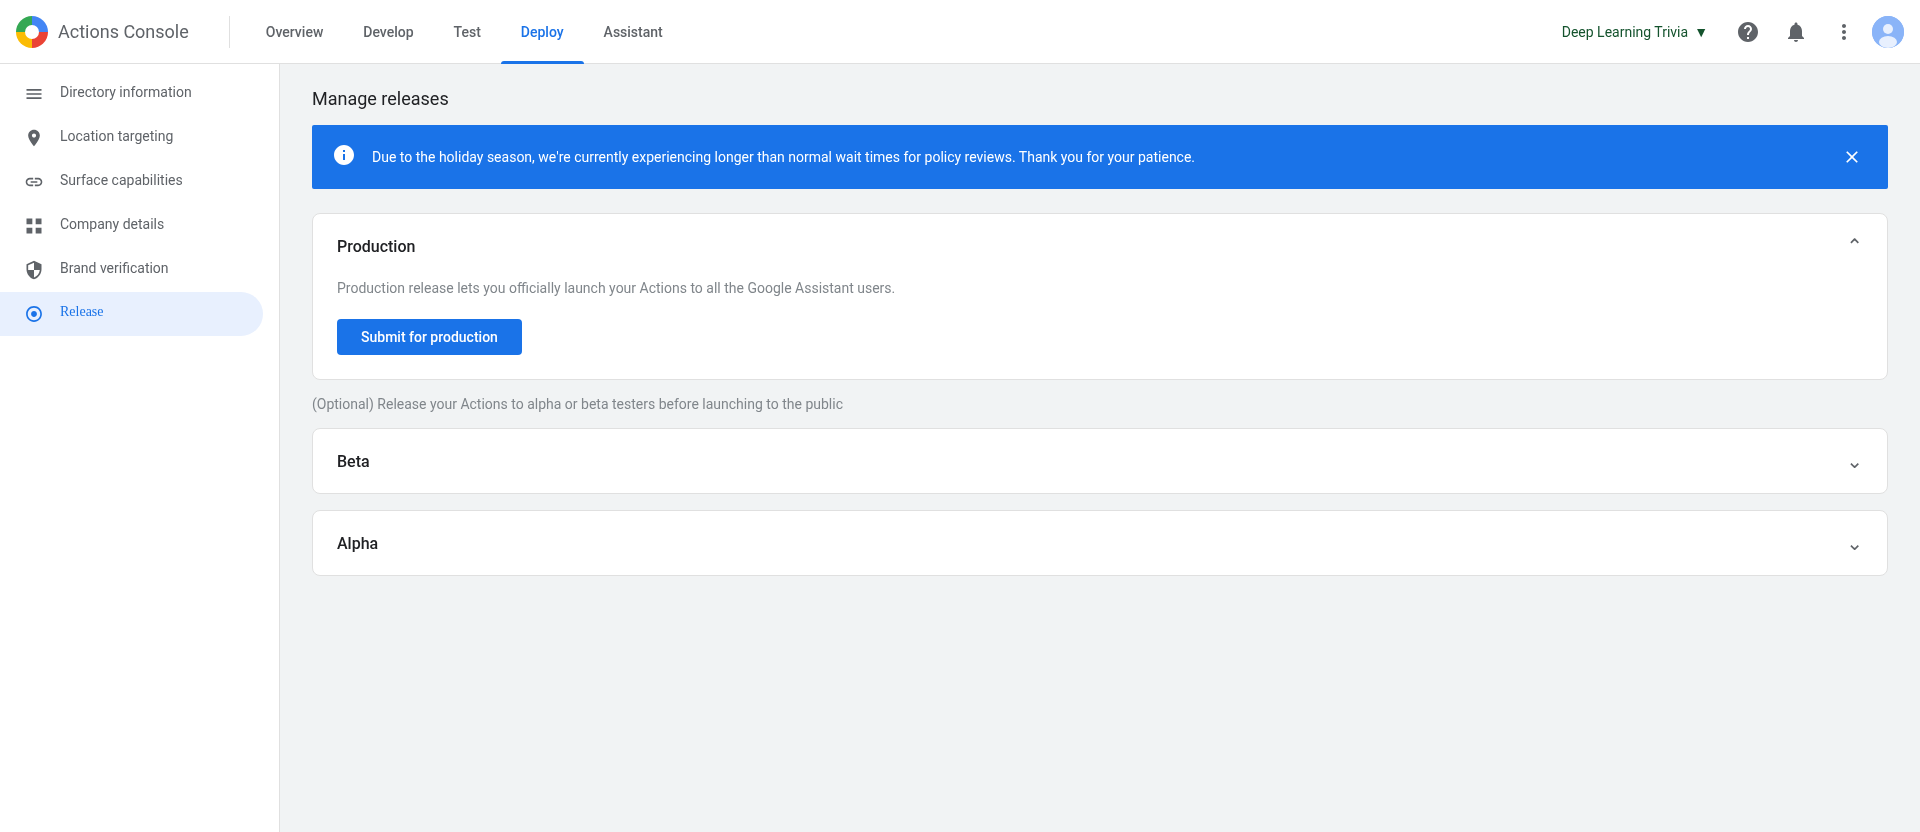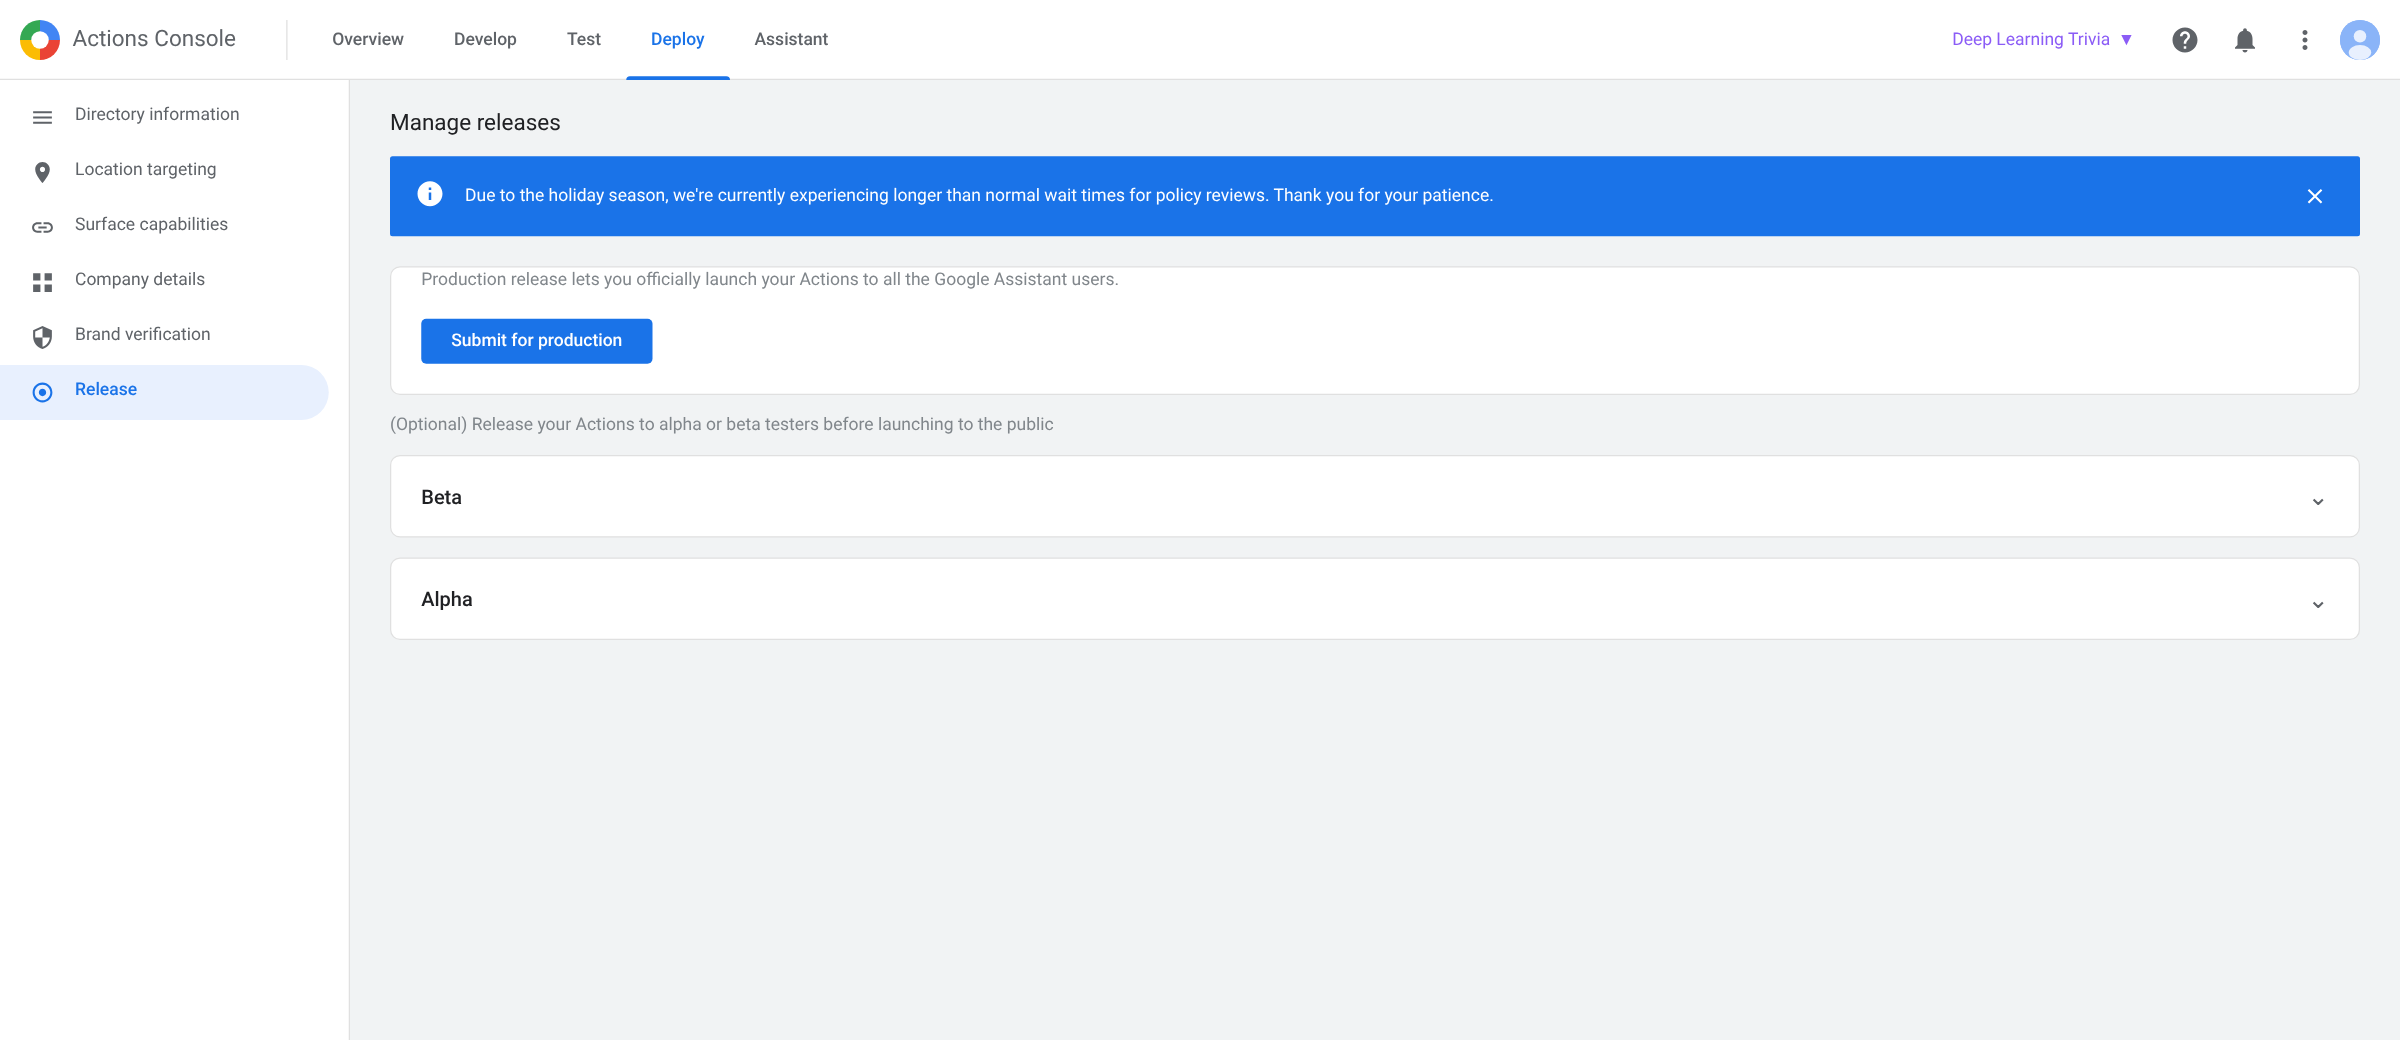--- a/index.html
+++ b/index.html
@@ -30,21 +30,21 @@
       color: #5f6368; cursor: pointer; position: relative; font-weight: 500; text-decoration: none;
     }
     .nav-item.active { color: #1a73e8; }
     .nav-item.active::after {
       content: ''; position: absolute; bottom: 0; left: 0; right: 0; height: 3px;
       background: #1a73e8; border-radius: 3px 3px 0 0;
     }
     .topnav-right { display: flex; align-items: center; gap: 8px; margin-left: auto; }
     .project-selector {
       display: flex; align-items: center; gap: 6px; padding: 8px 12px;
-      border-radius: 4px; cursor: pointer; font-size: 14px; color: #8b5cf6;
+      border-radius: 4px; cursor: pointer; font-size: 14px; color: #14532d;
     }
     .icon-btn {
       width: 40px; height: 40px; border-radius: 50%; display: flex; align-items: center;
       justify-content: center; cursor: pointer; color: #5f6368; font-size: 20px;
     }
     .avatar {
       width: 32px; height: 32px; border-radius: 50%; background: #8ab4f8;
       display: flex; align-items: center; justify-content: center; color: #fff; font-size: 14px; cursor: pointer;
     }
 
@@ -54,21 +54,21 @@
     
     .sidebar {
       width: 280px; background: #fff; flex-shrink: 0; padding-top: 8px;
       border-right: 1px solid #e0e0e0; overflow-y: auto;
     }
     .sidebar-item {
       display: flex; align-items: flex-start; gap: 16px; padding: 12px 24px;
       cursor: pointer; font-size: 14px; color: #5f6368; border-radius: 0 24px 24px 0; margin-right: 16px;
       font-weight: 400;
     }
-    .sidebar-item.active { background: #e8f0fe; color: #1a73e8; font-weight: 500; }
+    .sidebar-item.active { background: #e8f0fe; color: #1a73e8; font-weight: 500; font-family: Liberation Serif, serif; }
     .sidebar-item svg { flex-shrink: 0; }
 
     
     .main { flex: 1; overflow-y: auto; padding: 24px 32px; background: #f1f3f4; }
     .page-title { font-size: 18px; font-weight: 400; color: #202124; margin-bottom: 16px; }
 
     
     .banner {
       background: #1a73e8; color: #fff; border-radius: 2px; padding: 16px 20px;
       display: flex; align-items: center; gap: 16px; margin-bottom: 24px; position: relative;
@@ -207,20 +207,24 @@
       </div>
       <span class="banner-text">Due to the holiday season, we're currently experiencing longer than normal wait times for policy reviews. Thank you for your patience.</span>
       <div class="banner-close">
         <svg width="20" height="20" viewBox="0 0 24 24" fill="#fff">
           <path d="M19 6.41L17.59 5 12 10.59 6.41 5 5 6.41 10.59 12 5 17.59 6.41 19 12 13.41 17.59 19 19 17.59 13.41 12z"></path>
         </svg>
       </div>
     </div>
 
     <div class="card">
+      <div class="card-header">
+        <span class="card-title">Production</span>
+        <span class="chevron">⌃</span>
+      </div>
       <div class="card-body">
         <p class="card-description">Production release lets you officially launch your Actions to all the Google Assistant users.</p>
         <button class="btn-primary">Submit for production</button>
       </div>
     </div>
 
     <p class="optional-text">(Optional) Release your Actions to alpha or beta testers before launching to the public</p>
 
     <div class="card">
       <div class="card-header">

